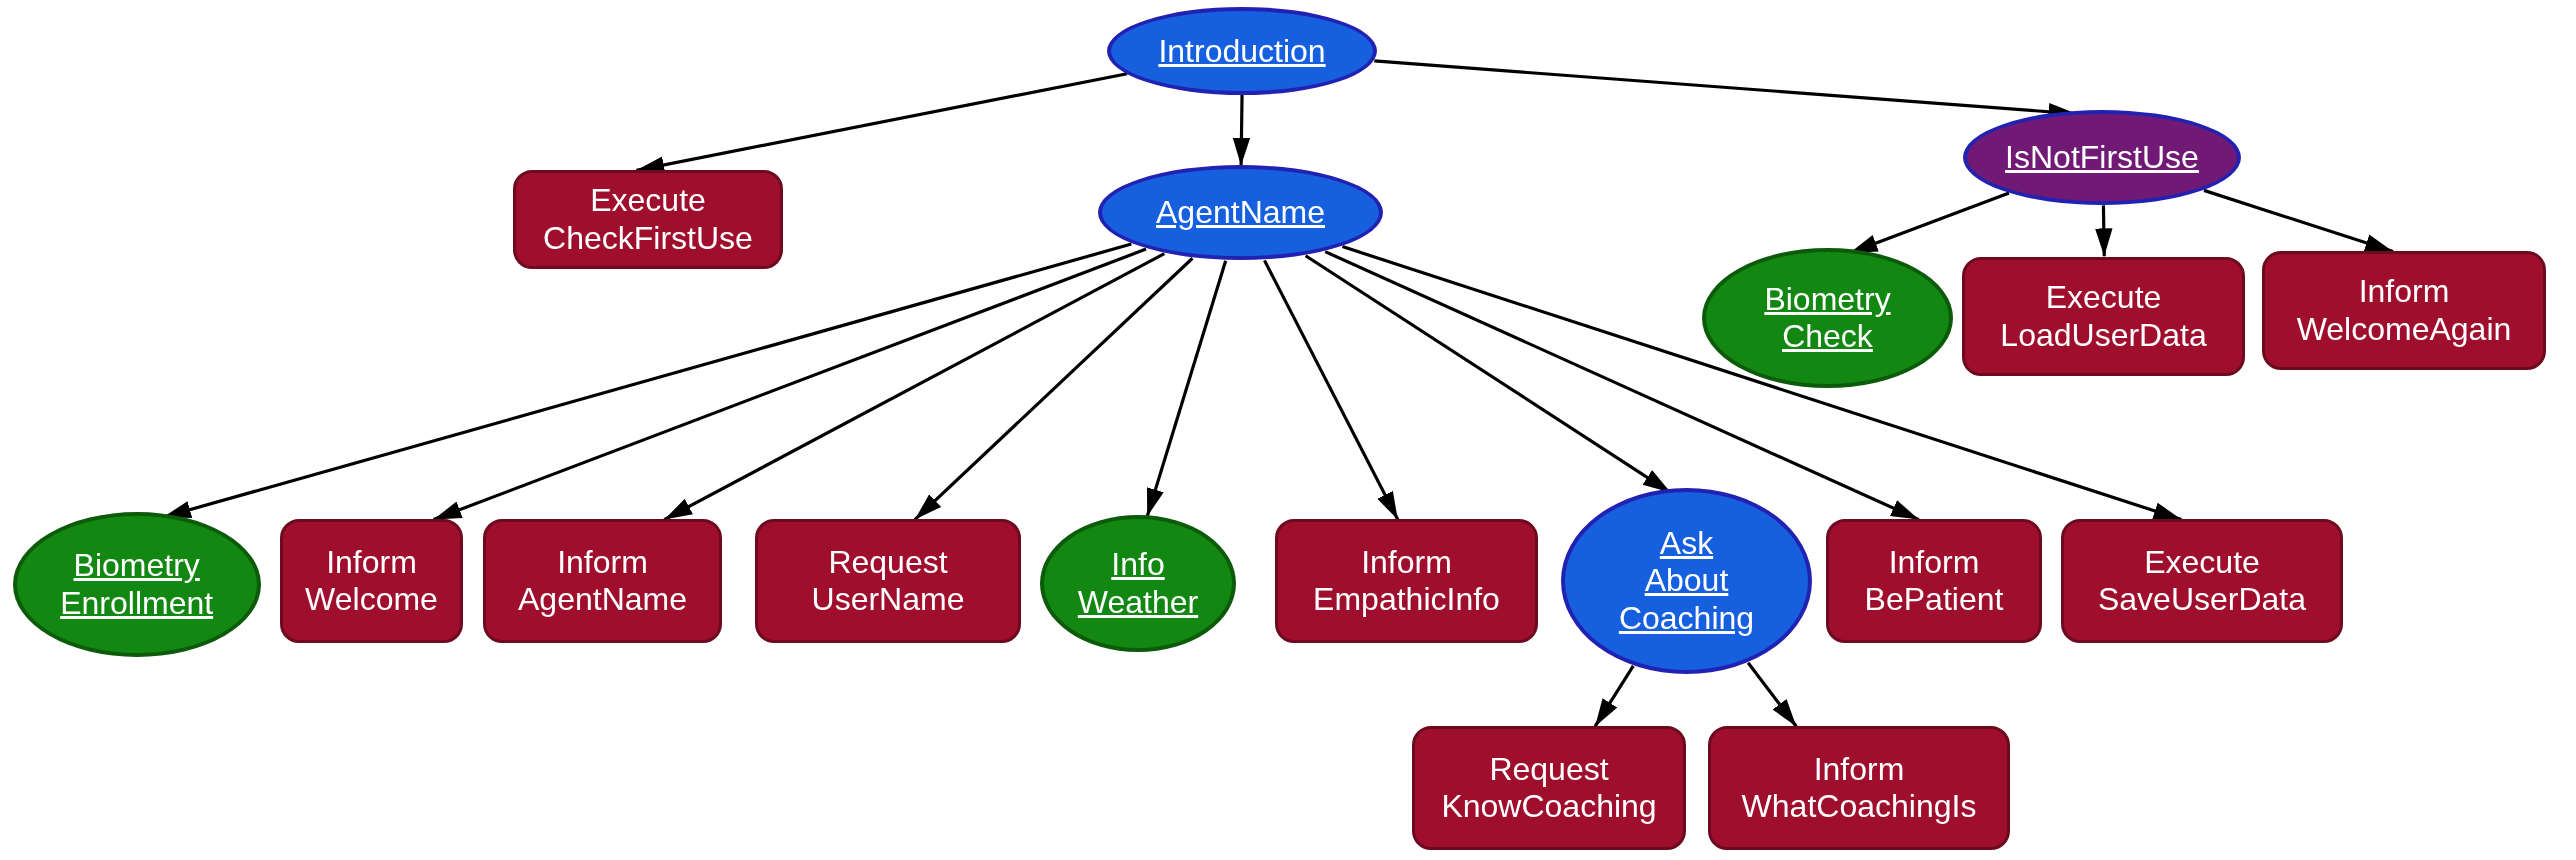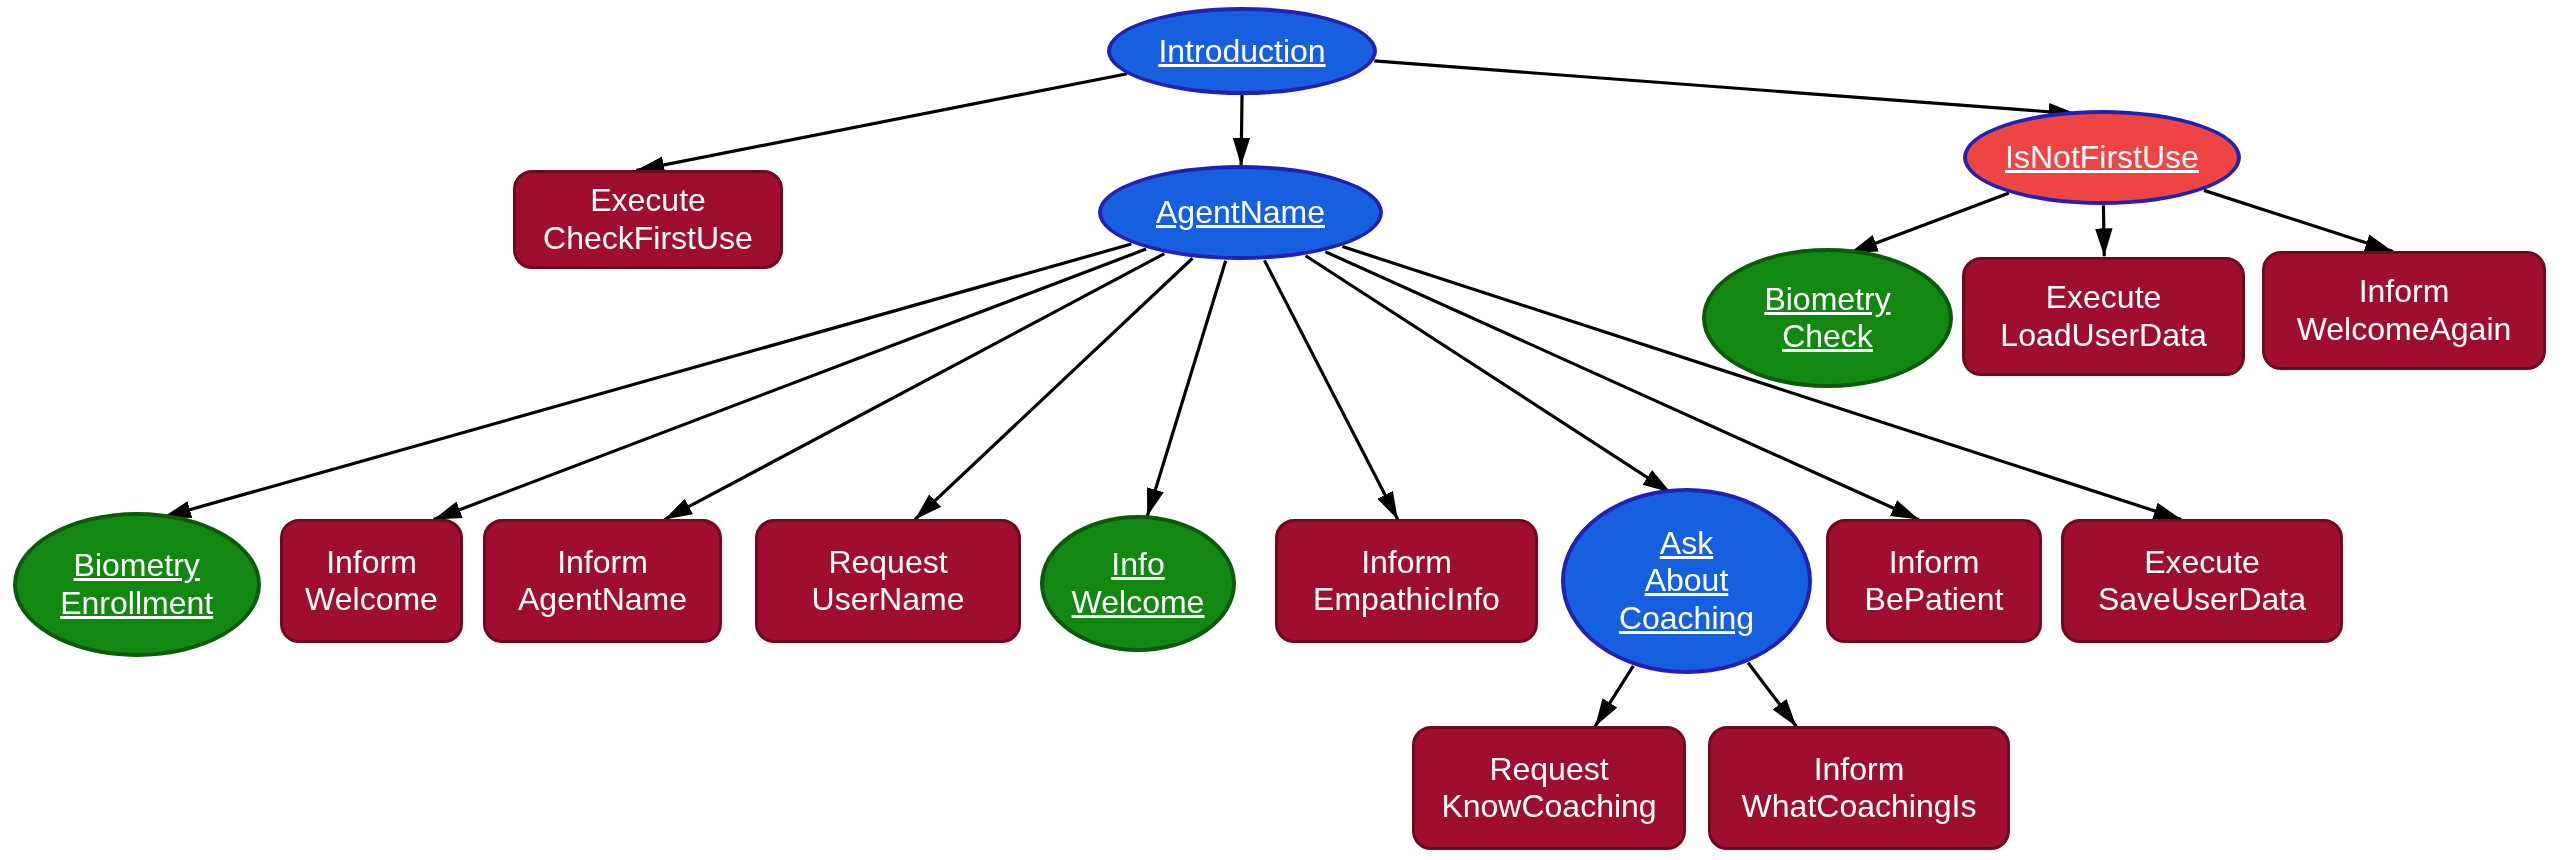--- a/index.html
+++ b/index.html
@@ -52,37 +52,37 @@
       <line x1="1641.1612928286202" y1="321.3061252917666" x2="2100" y2="619" stroke="#000000" stroke-width="4" marker-end="url(#ah)"></line>
       <line x1="1665.7231830852725" y1="316.16931475712767" x2="2412" y2="653" stroke="#000000" stroke-width="4" marker-end="url(#ah)"></line>
       <line x1="1687.4264631580486" y1="309.79559451889156" x2="2742" y2="653" stroke="#000000" stroke-width="4" marker-end="url(#ah)"></line>
       <line x1="2053.0389174509933" y1="836.9731915123414" x2="2005" y2="913" stroke="#000000" stroke-width="4" marker-end="url(#ah)"></line>
       <line x1="2197.3547996323705" y1="833.0186487905179" x2="2258" y2="913" stroke="#000000" stroke-width="4" marker-end="url(#ah)"></line>
     </svg>
 <div class="node ellipse" style="left: 1107px; top: 7.2px; width: 270px; height: 88px; background: rgb(22, 96, 224); border-color: rgb(34, 34, 178); color: rgb(255, 255, 255);"><span>Introduction</span></div>
     <div class="node rect" style="left: 513px; top: 170px; width: 270px; height: 99px; background: rgb(159, 14, 45); border-color: rgb(110, 10, 31); color: rgb(255, 255, 255);"><span>Execute
 CheckFirstUse</span></div>
     <div class="node ellipse" style="left: 1098px; top: 165px; width: 285px; height: 95px; background: rgb(22, 96, 224); border-color: rgb(34, 34, 178); color: rgb(255, 255, 255);"><span>AgentName</span></div>
-    <div class="node ellipse" style="left: 1963px; top: 110px; width: 278px; height: 95px; background: #ef4444; border-color: rgb(34, 34, 178); color: rgb(255, 255, 255);"><span>IsNotFirstUse</span></div>
+    <div class="node ellipse" style="left: 1963px; top: 110px; width: 278px; height: 95px; background: #701a75; border-color: rgb(34, 34, 178); color: rgb(255, 255, 255);"><span>IsNotFirstUse</span></div>
     <div class="node ellipse" style="left: 1702px; top: 248px; width: 251px; height: 140px; background: rgb(18, 136, 18); border-color: rgb(11, 91, 11); color: rgb(255, 255, 255);"><span>Biometry
 Check</span></div>
     <div class="node rect" style="left: 1962px; top: 257px; width: 283px; height: 119px; background: rgb(159, 14, 45); border-color: rgb(110, 10, 31); color: rgb(255, 255, 255);"><span>Execute
 LoadUserData</span></div>
     <div class="node rect" style="left: 2262px; top: 251px; width: 284px; height: 119px; background: rgb(159, 14, 45); border-color: rgb(110, 10, 31); color: rgb(255, 255, 255);"><span>Inform
 WelcomeAgain</span></div>
     <div class="node ellipse" style="left: 12.7px; top: 512px; width: 248px; height: 145px; background: rgb(18, 136, 18); border-color: rgb(11, 91, 11); color: rgb(255, 255, 255);"><span>Biometry
 Enrollment</span></div>
     <div class="node rect" style="left: 280px; top: 519px; width: 183px; height: 124px; background: rgb(159, 14, 45); border-color: rgb(110, 10, 31); color: rgb(255, 255, 255);"><span>Inform
 Welcome</span></div>
     <div class="node rect" style="left: 483px; top: 519px; width: 239px; height: 124px; background: rgb(159, 14, 45); border-color: rgb(110, 10, 31); color: rgb(255, 255, 255);"><span>Inform
 AgentName</span></div>
     <div class="node rect" style="left: 755px; top: 519px; width: 266px; height: 124px; background: rgb(159, 14, 45); border-color: rgb(110, 10, 31); color: rgb(255, 255, 255);"><span>Request
 UserName</span></div>
     <div class="node ellipse" style="left: 1040px; top: 515px; width: 196px; height: 137px; background: rgb(18, 136, 18); border-color: rgb(11, 91, 11); color: rgb(255, 255, 255);"><span>Info
-Welcome</span></div>
+Weather</span></div>
     <div class="node rect" style="left: 1275px; top: 519px; width: 263px; height: 124px; background: rgb(159, 14, 45); border-color: rgb(110, 10, 31); color: rgb(255, 255, 255);"><span>Inform
 EmpathicInfo</span></div>
     <div class="node ellipse" style="left: 1561px; top: 488px; width: 251px; height: 186px; background: rgb(22, 96, 224); border-color: rgb(34, 34, 178); color: rgb(255, 255, 255);"><span>Ask
 About
 Coaching</span></div>
     <div class="node rect" style="left: 1826px; top: 519px; width: 216px; height: 124px; background: rgb(159, 14, 45); border-color: rgb(110, 10, 31); color: rgb(255, 255, 255);"><span>Inform
 BePatient</span></div>
     <div class="node rect" style="left: 2061px; top: 519px; width: 282px; height: 124px; background: rgb(159, 14, 45); border-color: rgb(110, 10, 31); color: rgb(255, 255, 255);"><span>Execute
 SaveUserData</span></div>
     <div class="node rect" style="left: 1412px; top: 726px; width: 274px; height: 124px; background: rgb(159, 14, 45); border-color: rgb(110, 10, 31); color: rgb(255, 255, 255);"><span>Request

